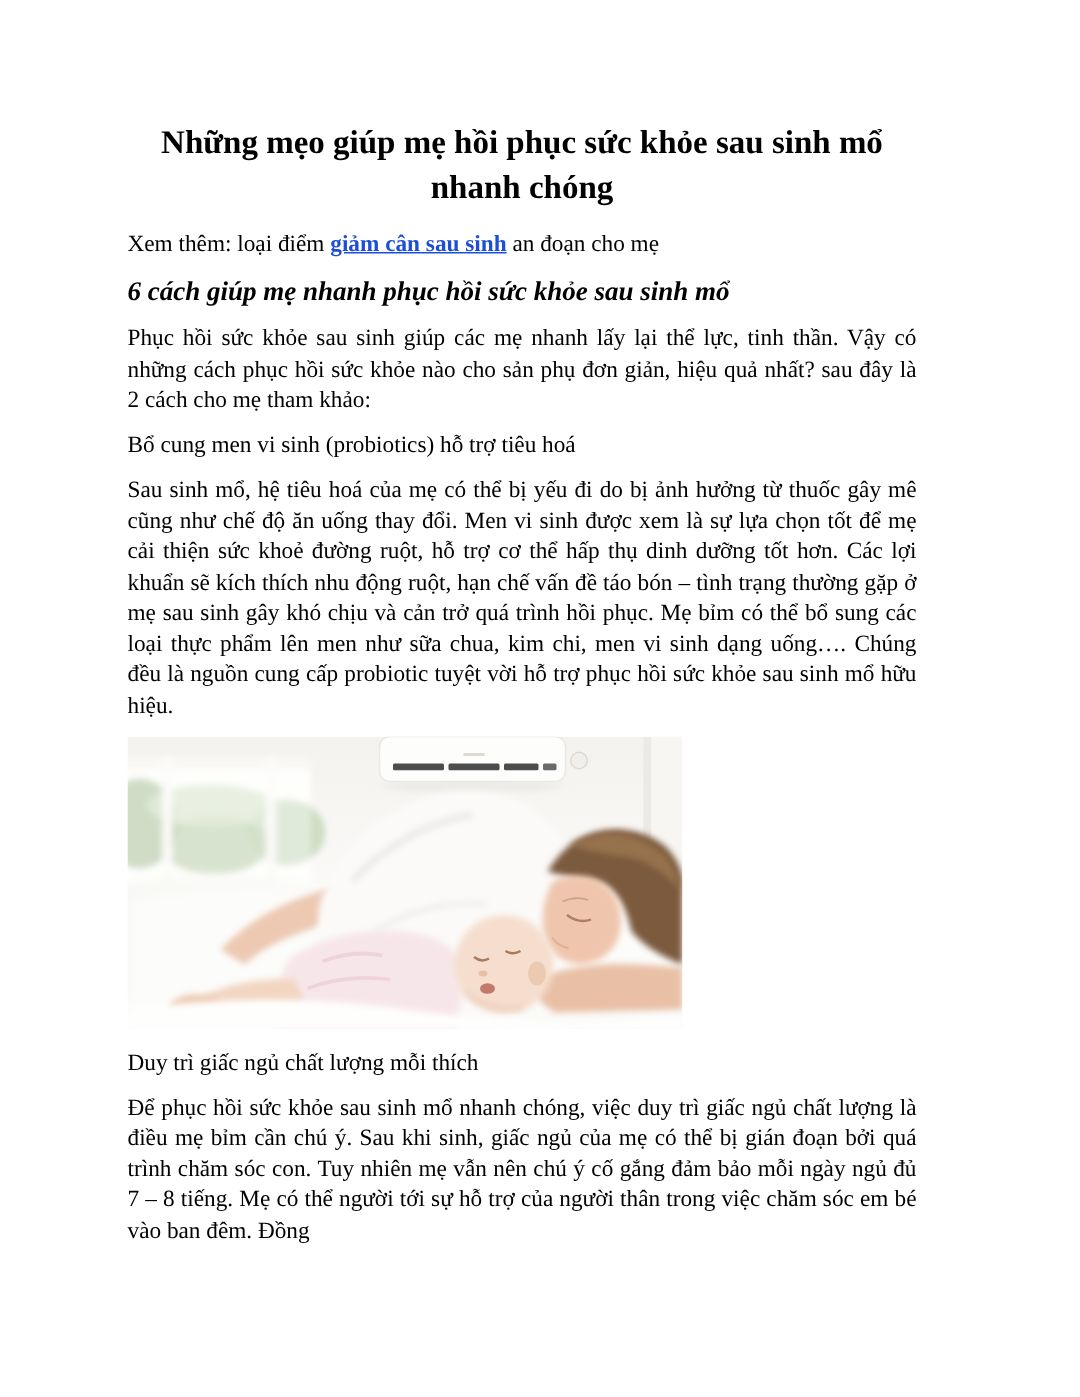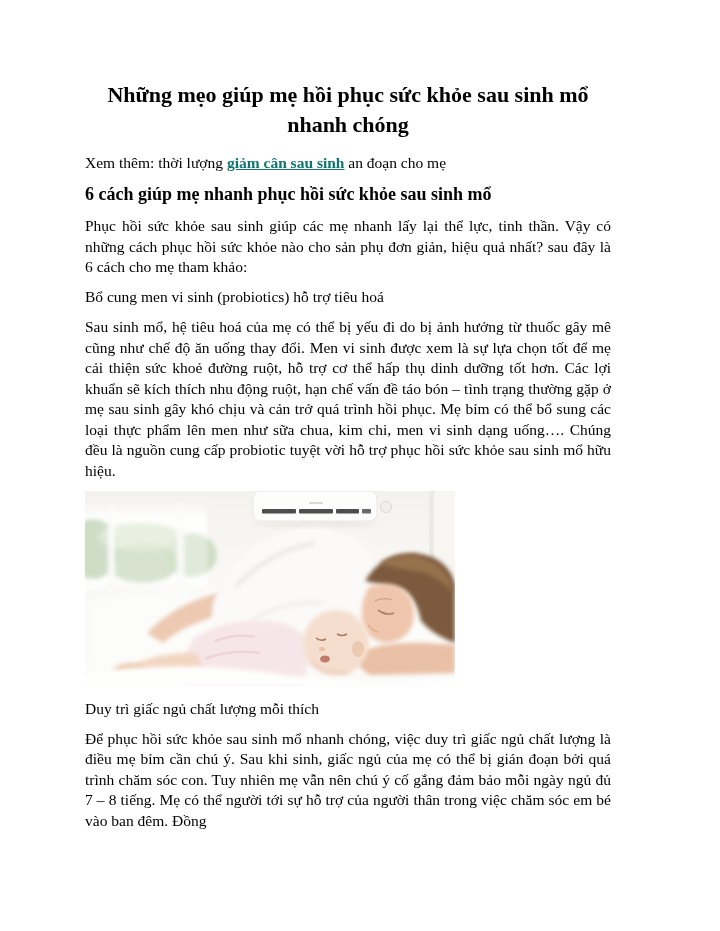--- a/index.html
+++ b/index.html
@@ -30,48 +30,49 @@
     line-height: 20.5px;
     text-align: justify;
     margin: 0 0 9.5px 0;
   }
   .h2 {
     font-size: 18px;
     font-weight: bold;
     line-height: 23px;
     margin: 3px 0 10px 0;
     text-align: left;
+    font-style: italic;
   }
   .doc-link {
-    color: #0f766e;
+    color: #1d4ed8;
     font-weight: bold;
     text-decoration: underline;
     cursor: pointer;
   }
   .photo-wrap {
     width: 370px;
     height: 195px;
     margin: 0 0 13px 0;
     overflow: hidden;
   }
   .photo-wrap svg { display: block; }
 </style>
 </head>
 <body>
 
 <div class="page">
 
   <h1 class="title">Những mẹo giúp mẹ hồi phục sức khỏe sau sinh mổ nhanh chóng</h1>
 
 
-  <p class="body-p"><span>Xem thêm: thời lượng </span><a class="doc-link" href="#">giảm cân sau sinh</a><span> an đoạn cho mẹ</span></p>
+  <p class="body-p"><span>Xem thêm: loại điểm </span><a class="doc-link" href="#">giảm cân sau sinh</a><span> an đoạn cho mẹ</span></p>
 
   <h2 class="h2">6 cách giúp mẹ nhanh phục hồi sức khỏe sau sinh mổ</h2>
 
-  <p class="body-p">Phục hồi sức khỏe sau sinh giúp các mẹ nhanh lấy lại thể lực, tinh thần. Vậy có những cách phục hồi sức khỏe nào cho sản phụ đơn giản, hiệu quả nhất? sau đây là 6 cách cho mẹ tham khảo:</p>
+  <p class="body-p">Phục hồi sức khỏe sau sinh giúp các mẹ nhanh lấy lại thể lực, tinh thần. Vậy có những cách phục hồi sức khỏe nào cho sản phụ đơn giản, hiệu quả nhất? sau đây là 2 cách cho mẹ tham khảo:</p>
 
   <p class="body-p">Bổ cung men vi sinh (probiotics) hỗ trợ tiêu hoá</p>
 
   <p class="body-p">Sau sinh mổ, hệ tiêu hoá của mẹ có thể bị yếu đi do bị ảnh hưởng từ thuốc gây mê cũng như chế độ ăn uống thay đổi. Men vi sinh được xem là sự lựa chọn tốt để mẹ cải thiện sức khoẻ đường ruột, hỗ trợ cơ thể hấp thụ dinh dưỡng tốt hơn. Các lợi khuẩn sẽ kích thích nhu động ruột, hạn chế vấn đề táo bón – tình trạng thường gặp ở mẹ sau sinh gây khó chịu và cản trở quá trình hồi phục. Mẹ bỉm có thể bổ sung các loại thực phẩm lên men như sữa chua, kim chi, men vi sinh dạng uống…. Chúng đều là nguồn cung cấp probiotic tuyệt vời hỗ trợ phục hồi sức khỏe sau sinh mổ hữu hiệu.</p>
 
   <div class="photo-wrap">
     <svg width="370" height="195" viewBox="0 0 370 195" xmlns="http://www.w3.org/2000/svg">
       <defs>
         <linearGradient id="wall" x1="0" y1="0" x2="0" y2="1">
           <stop offset="0" stop-color="#f4f2ef"></stop>

